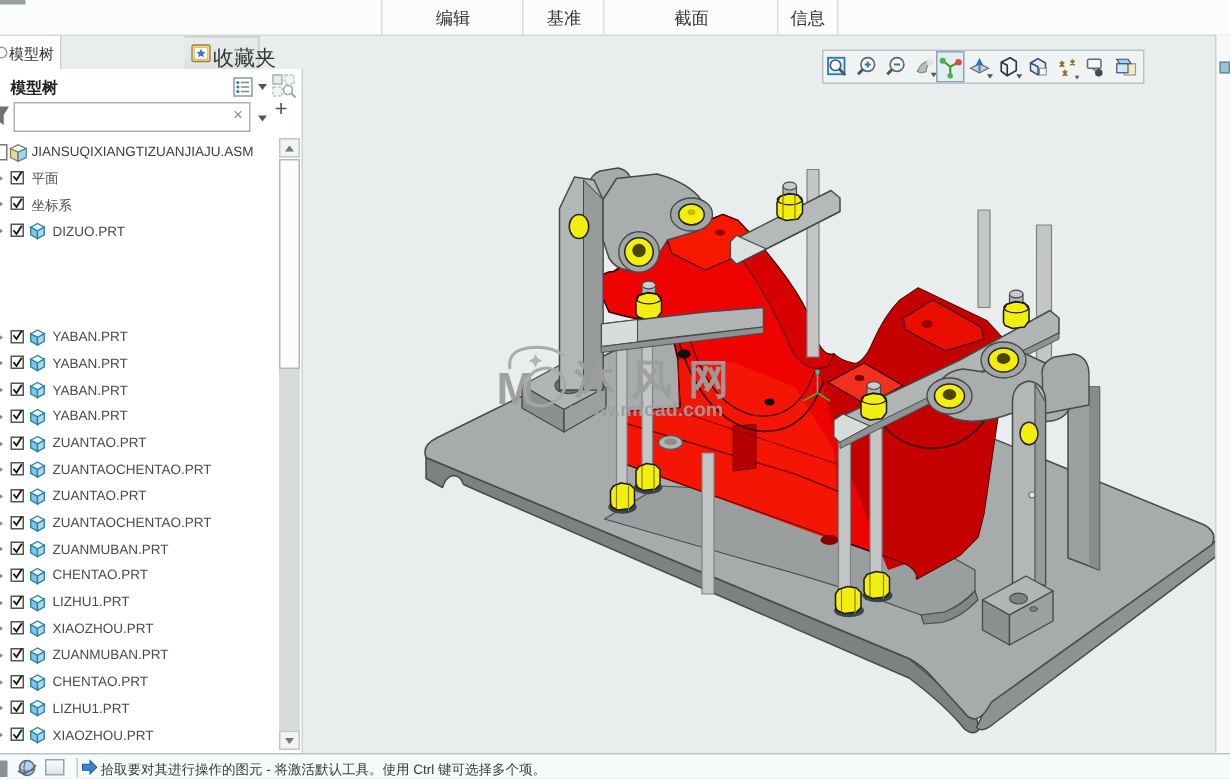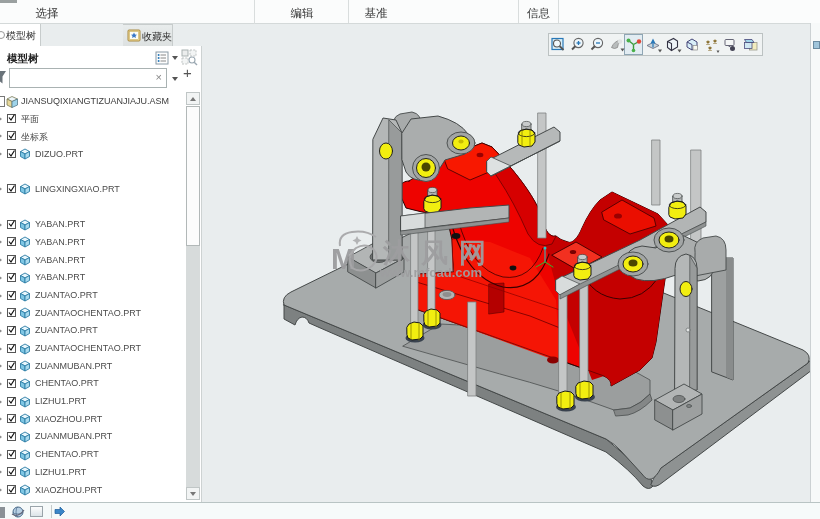--- a/index.html
+++ b/index.html
@@ -196,34 +196,34 @@
     <path d="M357,236 l1.5,3 3,1.5 -3,1.5 -1.5,3 -1.5,-3 -3,-1.5 3,-1.5 z" fill="#b0b0b2"></path>
     <text x="331" y="269" font-size="30" font-weight="bold" fill="#9c9c9e" font-family="Liberation Sans">M</text>
     <path d="M352,268 Q346,256 356,248 Q366,242 374,250 Q380,258 372,266 Q362,274 352,268 z" fill="none" stroke="#a8a8aa" stroke-width="2"></path>
     <text x="383" y="262" font-size="27" font-weight="bold" fill="#9e9ea0" font-family="Liberation Sans" letter-spacing="11">沐风网</text>
     <text x="380" y="277" font-size="13" font-weight="bold" fill="#9e9ea0" font-family="Liberation Sans">www.mfcad.com</text>
   </g>
 </svg>
 
 <div class="abs" style="left:0;top:0;width:820px;height:23px;background:#fbfcfc;border-bottom:1px solid #d4d9d9;">
   <div class="abs" style="left:0;top:0;width:17px;height:3px;background:#9aa0a0;"></div>
-  <div class="abs" style="left:0;top:0;width:94px;height:23px;text-align:center;line-height:27px;font-size:11.5px;color:#333;">选择</div>
   <div class="abs" style="left:254px;top:0;width:94px;height:33px;text-align:center;line-height:27px;font-size:11.5px;color:#333;border-left:1px solid #d9dddd;">编辑</div>
   <div class="abs" style="left:348px;top:0;width:54px;height:23px;text-align:center;line-height:27px;font-size:11.5px;color:#333;border-left:1px solid #d9dddd;">基准</div>
+  <div class="abs" style="left:402px;top:0;width:116px;height:23px;text-align:center;line-height:27px;font-size:11.5px;color:#333;border-left:1px solid #d9dddd;">截面</div>
   <div class="abs" style="left:518px;top:0;width:39px;height:23px;text-align:center;line-height:27px;font-size:11.5px;color:#333;border-left:1px solid #d9dddd;border-right:1px solid #d9dddd;">信息</div>
 </div>
 
 <div class="abs" style="left:0;top:24px;width:820px;height:22px;background:#e9edee;">
   <div class="abs" style="left:123px;top:0;width:50px;height:22px;background:linear-gradient(#e8ecec,#dde1e1);border:1px solid #c7cccc;border-left:none;border-bottom:none;box-sizing:border-box;">
     <svg class="abs" style="left:4px;top:3px" width="15" height="15" viewBox="0 0 15 15">
       <rect x="1" y="2" width="12" height="11" rx="1" fill="#f5dea0" stroke="#a08030" stroke-width="0.9"></rect>
       <rect x="2.5" y="3.5" width="9" height="8" fill="#fdfdf5" stroke="#c8b060" stroke-width="0.6"></rect>
       <path d="M7,4.5 l1,2 2,0.2 -1.5,1.4 0.4,2 -1.9,-1 -1.9,1 0.4,-2 -1.5,-1.4 2,-0.2 z" fill="#3a78c8"></path>
     </svg>
-    <span class="abs" style="left:19px;top:5px;font-size:10px;color:#333;white-space:nowrap;">收藏夹</span>
+    <span class="abs" style="left:19px;top:5px;font-size:14px;color:#333;white-space:nowrap;">收藏夹</span>
   </div>
   <div class="abs" style="left:0;top:0;width:41px;height:22px;background:#fff;border-right:1px solid #c7cccc;box-sizing:border-box;">
     <span class="abs" style="left:-3px;top:7px;width:6px;height:6px;border:1px solid #999;border-radius:50%;"></span>
     <span class="abs" style="left:6px;top:5px;font-size:10px;color:#333;white-space:nowrap;">模型树</span>
   </div>
 </div>
 
 <div class="abs" style="left:548px;top:33px;width:215px;height:23px;background:#f0f3f3;border:1px solid #bcc2c2;box-sizing:border-box;"></div>
 <div class="abs" style="left:624px;top:34px;width:19px;height:21px;background:#e2ecf2;border:1px solid #8fa6b4;box-sizing:border-box;"></div>
 <svg class="abs" style="left:548px;top:33px" width="215px" height="23px" viewBox="0 0 215 23">
@@ -363,33 +363,20 @@
       <svg style="position:absolute;left:7px;top:3px" width="10" height="10" viewBox="0 0 10 10">
         <path d="M2,4.5 L4,7 L7.5,1.5" fill="none" stroke="#111" stroke-width="1.2"></path>
       </svg>
       <svg style="position:absolute;left:19px;top:2.5px" width="12" height="12" viewBox="0 0 12 12">
         <polygon points="1.5,3.5 6,1 10.5,3.5 6,6" fill="#e8f6fc" stroke="#2e7ea6" stroke-width="0.9"></polygon>
         <polygon points="1.5,3.5 6,6 6,11 1.5,8.5" fill="#7ec6e4" stroke="#2e7ea6" stroke-width="0.9"></polygon>
         <polygon points="6,6 10.5,3.5 10.5,8.5 6,11" fill="#a8daee" stroke="#2e7ea6" stroke-width="0.9"></polygon>
       </svg>
       <span style="position:absolute;left:35px;top:3px;font-size:9px;color:#4a4a4a;white-space:nowrap;">DIZUO.PRT</span>
     </div>
-<div style="position:absolute;left:0;top:134.9px;width:185px;height:17.68px;">
-      <span style="position:absolute;left:-2px;top:5.5px;width:0;height:0;border-left:4px solid #888;border-top:3px solid transparent;border-bottom:3px solid transparent;"></span>
-      <span style="position:absolute;left:7px;top:3.5px;width:7px;height:7px;border:1px solid #555;background:#fff;"></span>
-      <svg style="position:absolute;left:7px;top:3px" width="10" height="10" viewBox="0 0 10 10">
-        <path d="M2,4.5 L4,7 L7.5,1.5" fill="none" stroke="#111" stroke-width="1.2"></path>
-      </svg>
-      <svg style="position:absolute;left:19px;top:2.5px" width="12" height="12" viewBox="0 0 12 12">
-        <polygon points="1.5,3.5 6,1 10.5,3.5 6,6" fill="#e8f6fc" stroke="#2e7ea6" stroke-width="0.9"></polygon>
-        <polygon points="1.5,3.5 6,6 6,11 1.5,8.5" fill="#7ec6e4" stroke="#2e7ea6" stroke-width="0.9"></polygon>
-        <polygon points="6,6 10.5,3.5 10.5,8.5 6,11" fill="#a8daee" stroke="#2e7ea6" stroke-width="0.9"></polygon>
-      </svg>
-      <span style="position:absolute;left:35px;top:3px;font-size:9px;color:#4a4a4a;white-space:nowrap;">LINGXINGXIAO.PRT</span>
-    </div>
 <div style="position:absolute;left:0;top:170.3px;width:185px;height:17.68px;">
       <span style="position:absolute;left:-2px;top:5.5px;width:0;height:0;border-left:4px solid #888;border-top:3px solid transparent;border-bottom:3px solid transparent;"></span>
       <span style="position:absolute;left:7px;top:3.5px;width:7px;height:7px;border:1px solid #555;background:#fff;"></span>
       <svg style="position:absolute;left:7px;top:3px" width="10" height="10" viewBox="0 0 10 10">
         <path d="M2,4.5 L4,7 L7.5,1.5" fill="none" stroke="#111" stroke-width="1.2"></path>
       </svg>
       <svg style="position:absolute;left:19px;top:2.5px" width="12" height="12" viewBox="0 0 12 12">
         <polygon points="1.5,3.5 6,1 10.5,3.5 6,6" fill="#e8f6fc" stroke="#2e7ea6" stroke-width="0.9"></polygon>
         <polygon points="1.5,3.5 6,6 6,11 1.5,8.5" fill="#7ec6e4" stroke="#2e7ea6" stroke-width="0.9"></polygon>
         <polygon points="6,6 10.5,3.5 10.5,8.5 6,11" fill="#a8daee" stroke="#2e7ea6" stroke-width="0.9"></polygon>
@@ -607,16 +594,17 @@
   <svg class="abs" style="left:11px;top:2px" width="14" height="14" viewBox="0 0 14 14">
     <circle cx="7" cy="7" r="5" fill="#b8d0e4" stroke="#4a6a8a" stroke-width="1"></circle>
     <path d="M2,7 a5,2 0 0 0 10,0 M7,2 a2,5 0 0 0 0,10" fill="none" stroke="#4a6a8a" stroke-width="0.7"></path>
     <path d="M1,9 Q7,13 13,5" fill="none" stroke="#667" stroke-width="1.2"></path>
   </svg>
   <div class="abs" style="left:30px;top:3px;width:13px;height:11px;background:linear-gradient(#fdfdfd,#dce4e8);border:1px solid #9aa4aa;box-sizing:border-box;"></div>
   <div class="abs" style="left:51px;top:2px;width:1px;height:13px;background:#c4caca;"></div>
   <svg class="abs" style="left:54px;top:3px" width="11" height="11" viewBox="0 0 11 11">
     <path d="M1,3.5 L6,3.5 L6,1 L10.5,5.5 L6,10 L6,7.5 L1,7.5 z" fill="#3a86c8" stroke="#1a5a9a" stroke-width="0.7"></path>
   </svg>
+  <span class="abs" style="left:67px;top:4px;font-size:9px;color:#3a3a3a;white-space:nowrap;">拾取要对其进行操作的图元 - 将激活默认工具。使用 Ctrl 键可选择多个项。</span>
 </div>
 
 <div class="abs" style="left:810px;top:23px;width:10px;height:479px;background:#f7f9f9;border-left:1px solid #ccd1d3;box-sizing:border-box;"></div>
 <div class="abs" style="left:813px;top:41px;width:5px;height:6px;background:#9fc4da;border:1px solid #6a8aa0;"></div>
 
 </body></html>

